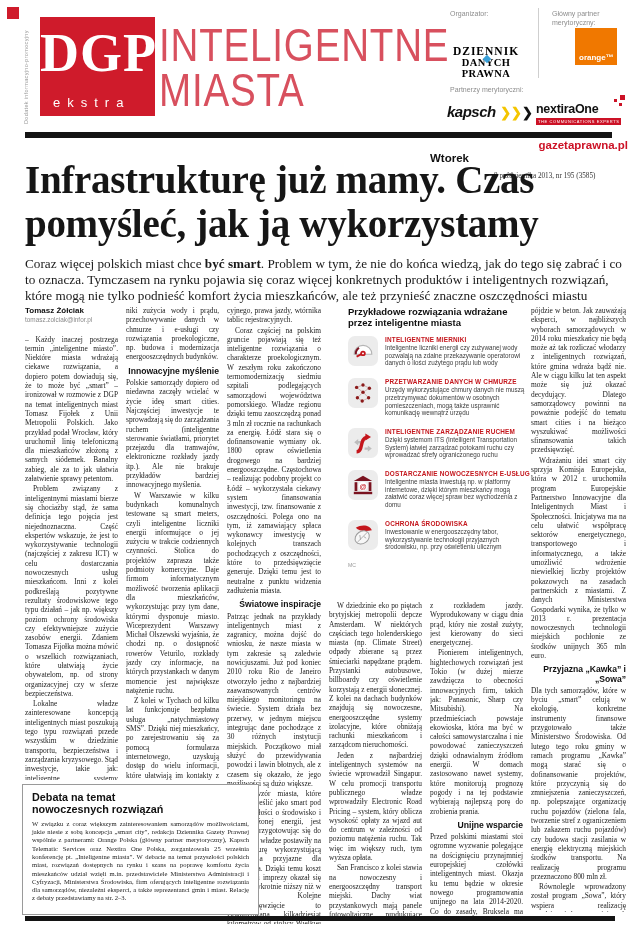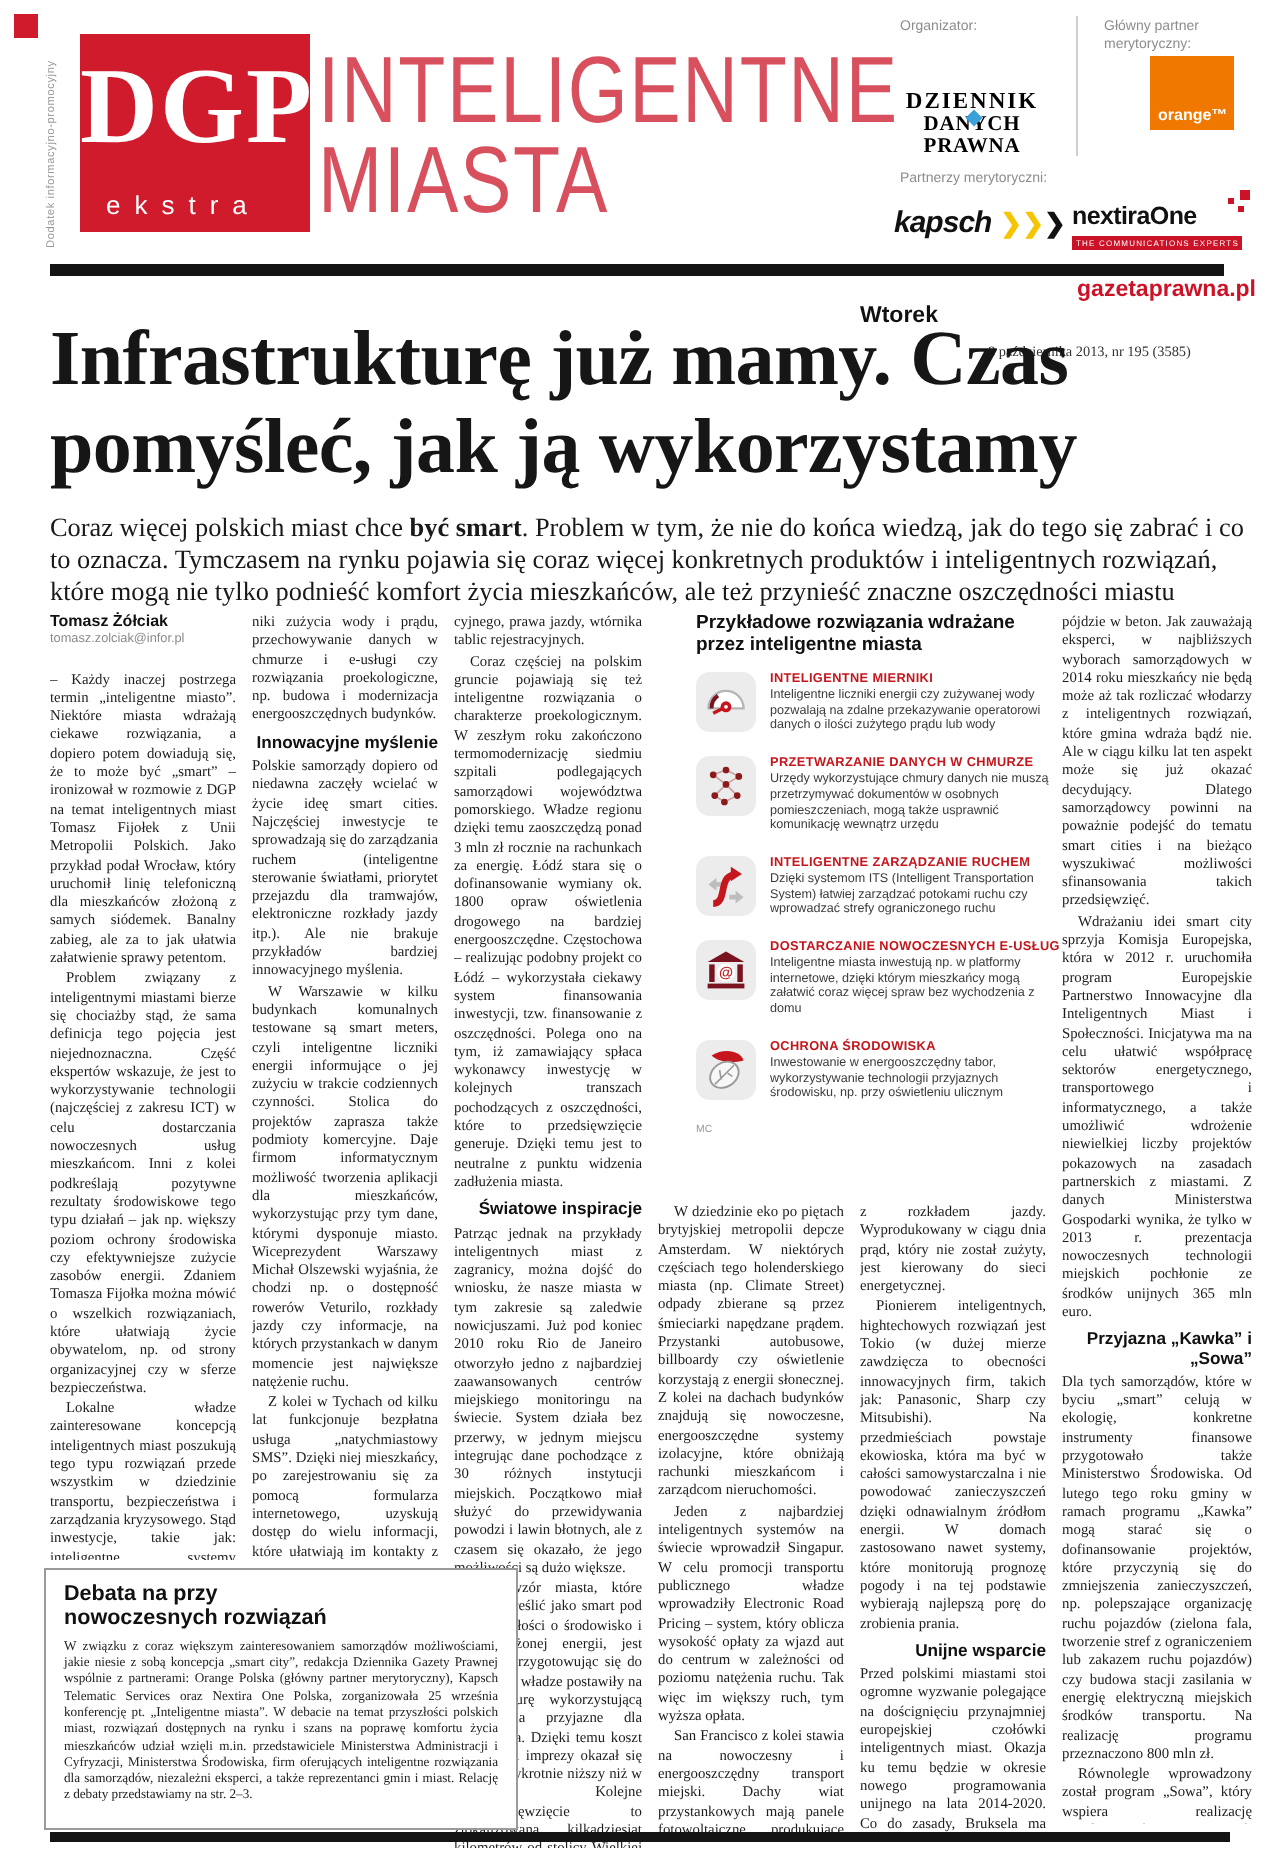--- a/index.html
+++ b/index.html
@@ -250,20 +250,20 @@
             <div class="sb-label">OCHRONA ŚRODOWISKA</div>
             <div class="sb-desc">Inwestowanie w energooszczędny tabor, wykorzystywanie technologii przyjaznych środowisku, np. przy oświetleniu ulicznym</div>
           </div>
         </div>
       </div>
     <div class="sb-credit">MC</div>
   </div>
 
   <div class="debate">
     <h2 class="debate-title">
-      <span>Debata na przy</span>
+      <span>Debata na temat</span>
       <span>nowoczesnych rozwiązań</span>
     </h2>
     <p class="debate-body">W związku z coraz większym zainteresowaniem samorządów możliwościami, jakie niesie z sobą koncepcja „smart city”, redakcja Dziennika Gazety Prawnej wspólnie z partnerami: Orange Polska (główny partner merytoryczny), Kapsch Telematic Services oraz Nextira One Polska, zorganizowała 25 września konferencję pt. „Inteligentne miasta”. W debacie na temat przyszłości polskich miast, rozwiązań dostępnych na rynku i szans na poprawę komfortu życia mieszkańców udział wzięli m.in. przedstawiciele Ministerstwa Administracji i Cyfryzacji, Ministerstwa Środowiska, firm oferujących inteligentne rozwiązania dla samorządów, niezależni eksperci, a także reprezentanci gmin i miast. Relację z debaty przedstawiamy na str. 2–3.</p>
   </div>
 
   <div class="footbar"></div>
 </div>
 
 </body></html>

